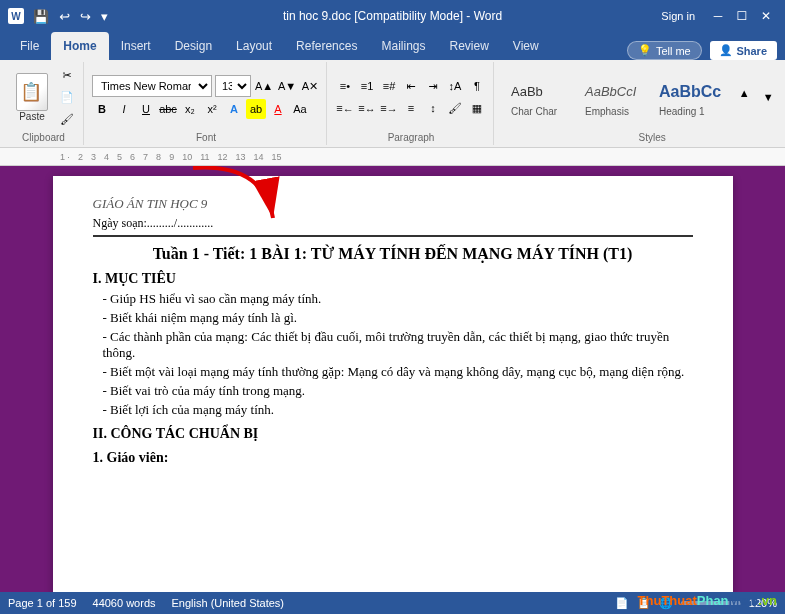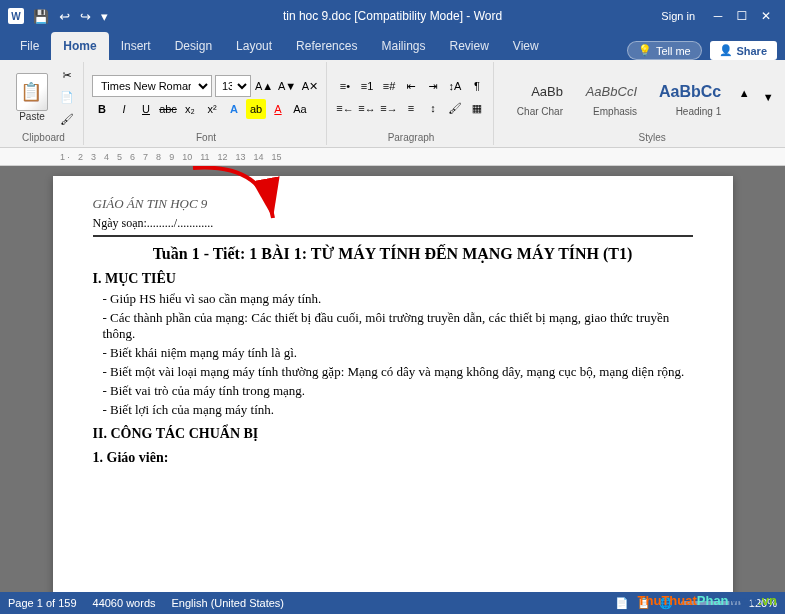--- a/index.html
+++ b/index.html
@@ -137,21 +137,21 @@
     
     .styles-panel {
       display: flex;
       align-items: center;
       gap: 4px;
       flex: 1;
     }
     .style-item {
       display: flex;
       flex-direction: column;
-      align-items: flex-end;
+      align-items: flex-start;
       padding: 4px 8px;
       border: 1px solid transparent;
       border-radius: 3px;
       cursor: pointer;
       min-width: 70px;
     }
     .style-preview {
       font-size: 13px;
       color: #333;
       height: 28px;
@@ -171,21 +171,21 @@
       padding: 0 60px;
       font-size: 9px;
       color: #888;
       position: relative;
       overflow: hidden;
     }
     .ruler-marks { display: flex; width: 100%; }
 
     
     .doc-wrapper {
-      background: #737373;
+      background: #701a75;
       flex: 1;
       display: flex;
       justify-content: center;
       overflow-y: auto;
       padding: 10px 0;
       height: calc(614px - 32px - 28px - 88px - 18px - 22px);
     }
     .doc-page {
       background: white;
       width: 680px;
@@ -442,22 +442,22 @@
       <path d="M10,10 Q80,5 90,60" stroke="#e00000" stroke-width="4" fill="none" marker-end="url(#arrowhead)"></path>
     </svg>
 
     <div class="doc-header-line">GIÁO ÁN TIN HỌC 9</div>
     <div class="doc-date-line">
       <span>Ngày soạn:........./............</span>
     </div>
     <div class="doc-title">Tuần 1 - Tiết: 1    BÀI 1: TỪ MÁY TÍNH ĐẾN MẠNG MÁY TÍNH (T1)</div>
     <div class="doc-section-title">I. MỤC TIÊU</div>
     <div class="doc-item">- Giúp HS hiểu vì sao cần mạng máy tính.</div>
+    <div class="doc-item">- Biết khái niệm mạng máy tính là gì.</div>
     <div class="doc-item">- Các thành phần của mạng: Các thiết bị đầu cuối, môi trường truyền dẫn, các thiết bị mạng, giao thức truyền thông.</div>
-    <div class="doc-item">- Biết khái niệm mạng máy tính là gì.</div>
     <div class="doc-item">- Biết một vài loại mạng máy tính thường gặp: Mạng có dây và mạng không dây, mạng cục bộ, mạng diện rộng.</div>
     <div class="doc-item">- Biết vai trò của máy tính trong mạng.</div>
     <div class="doc-item">- Biết lợi ích của mạng máy tính.</div>
     <div class="doc-section-title">II. CÔNG TÁC CHUẨN BỊ</div>
     <div class="doc-sub-section">1. Giáo viên:</div>
   </div>
 </div>
 
 <div class="status-bar">
   <div class="status-left">

